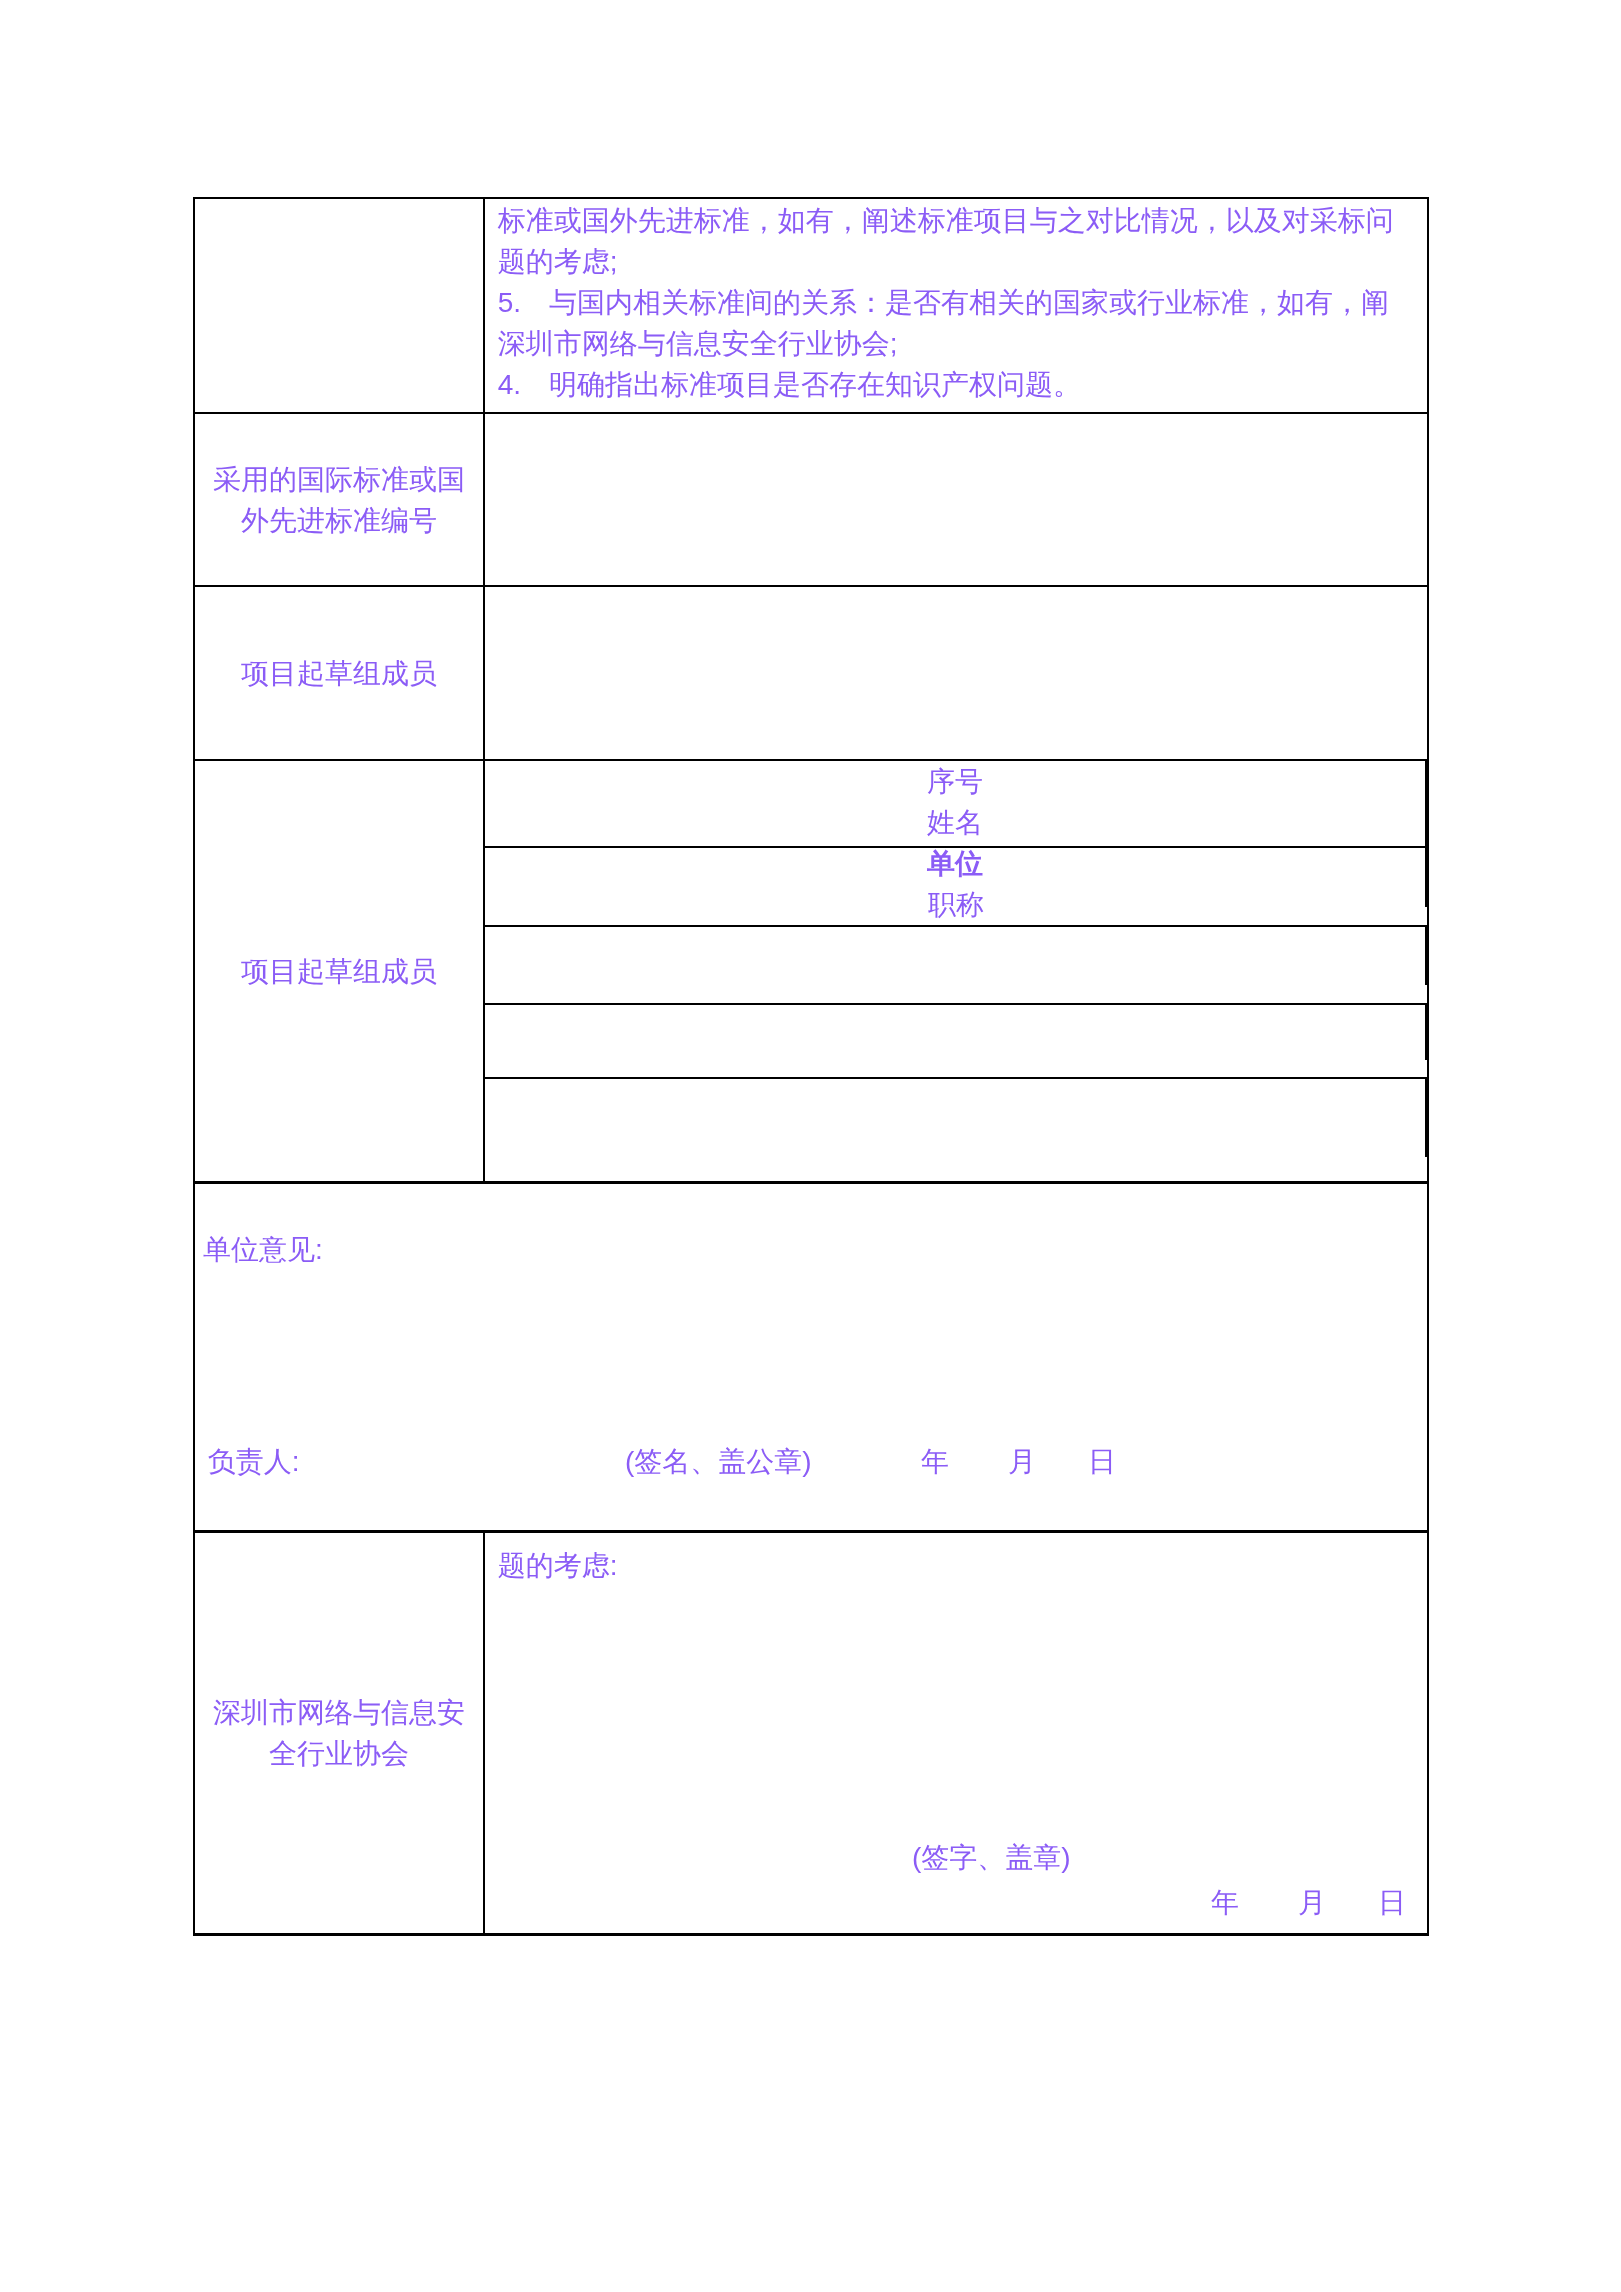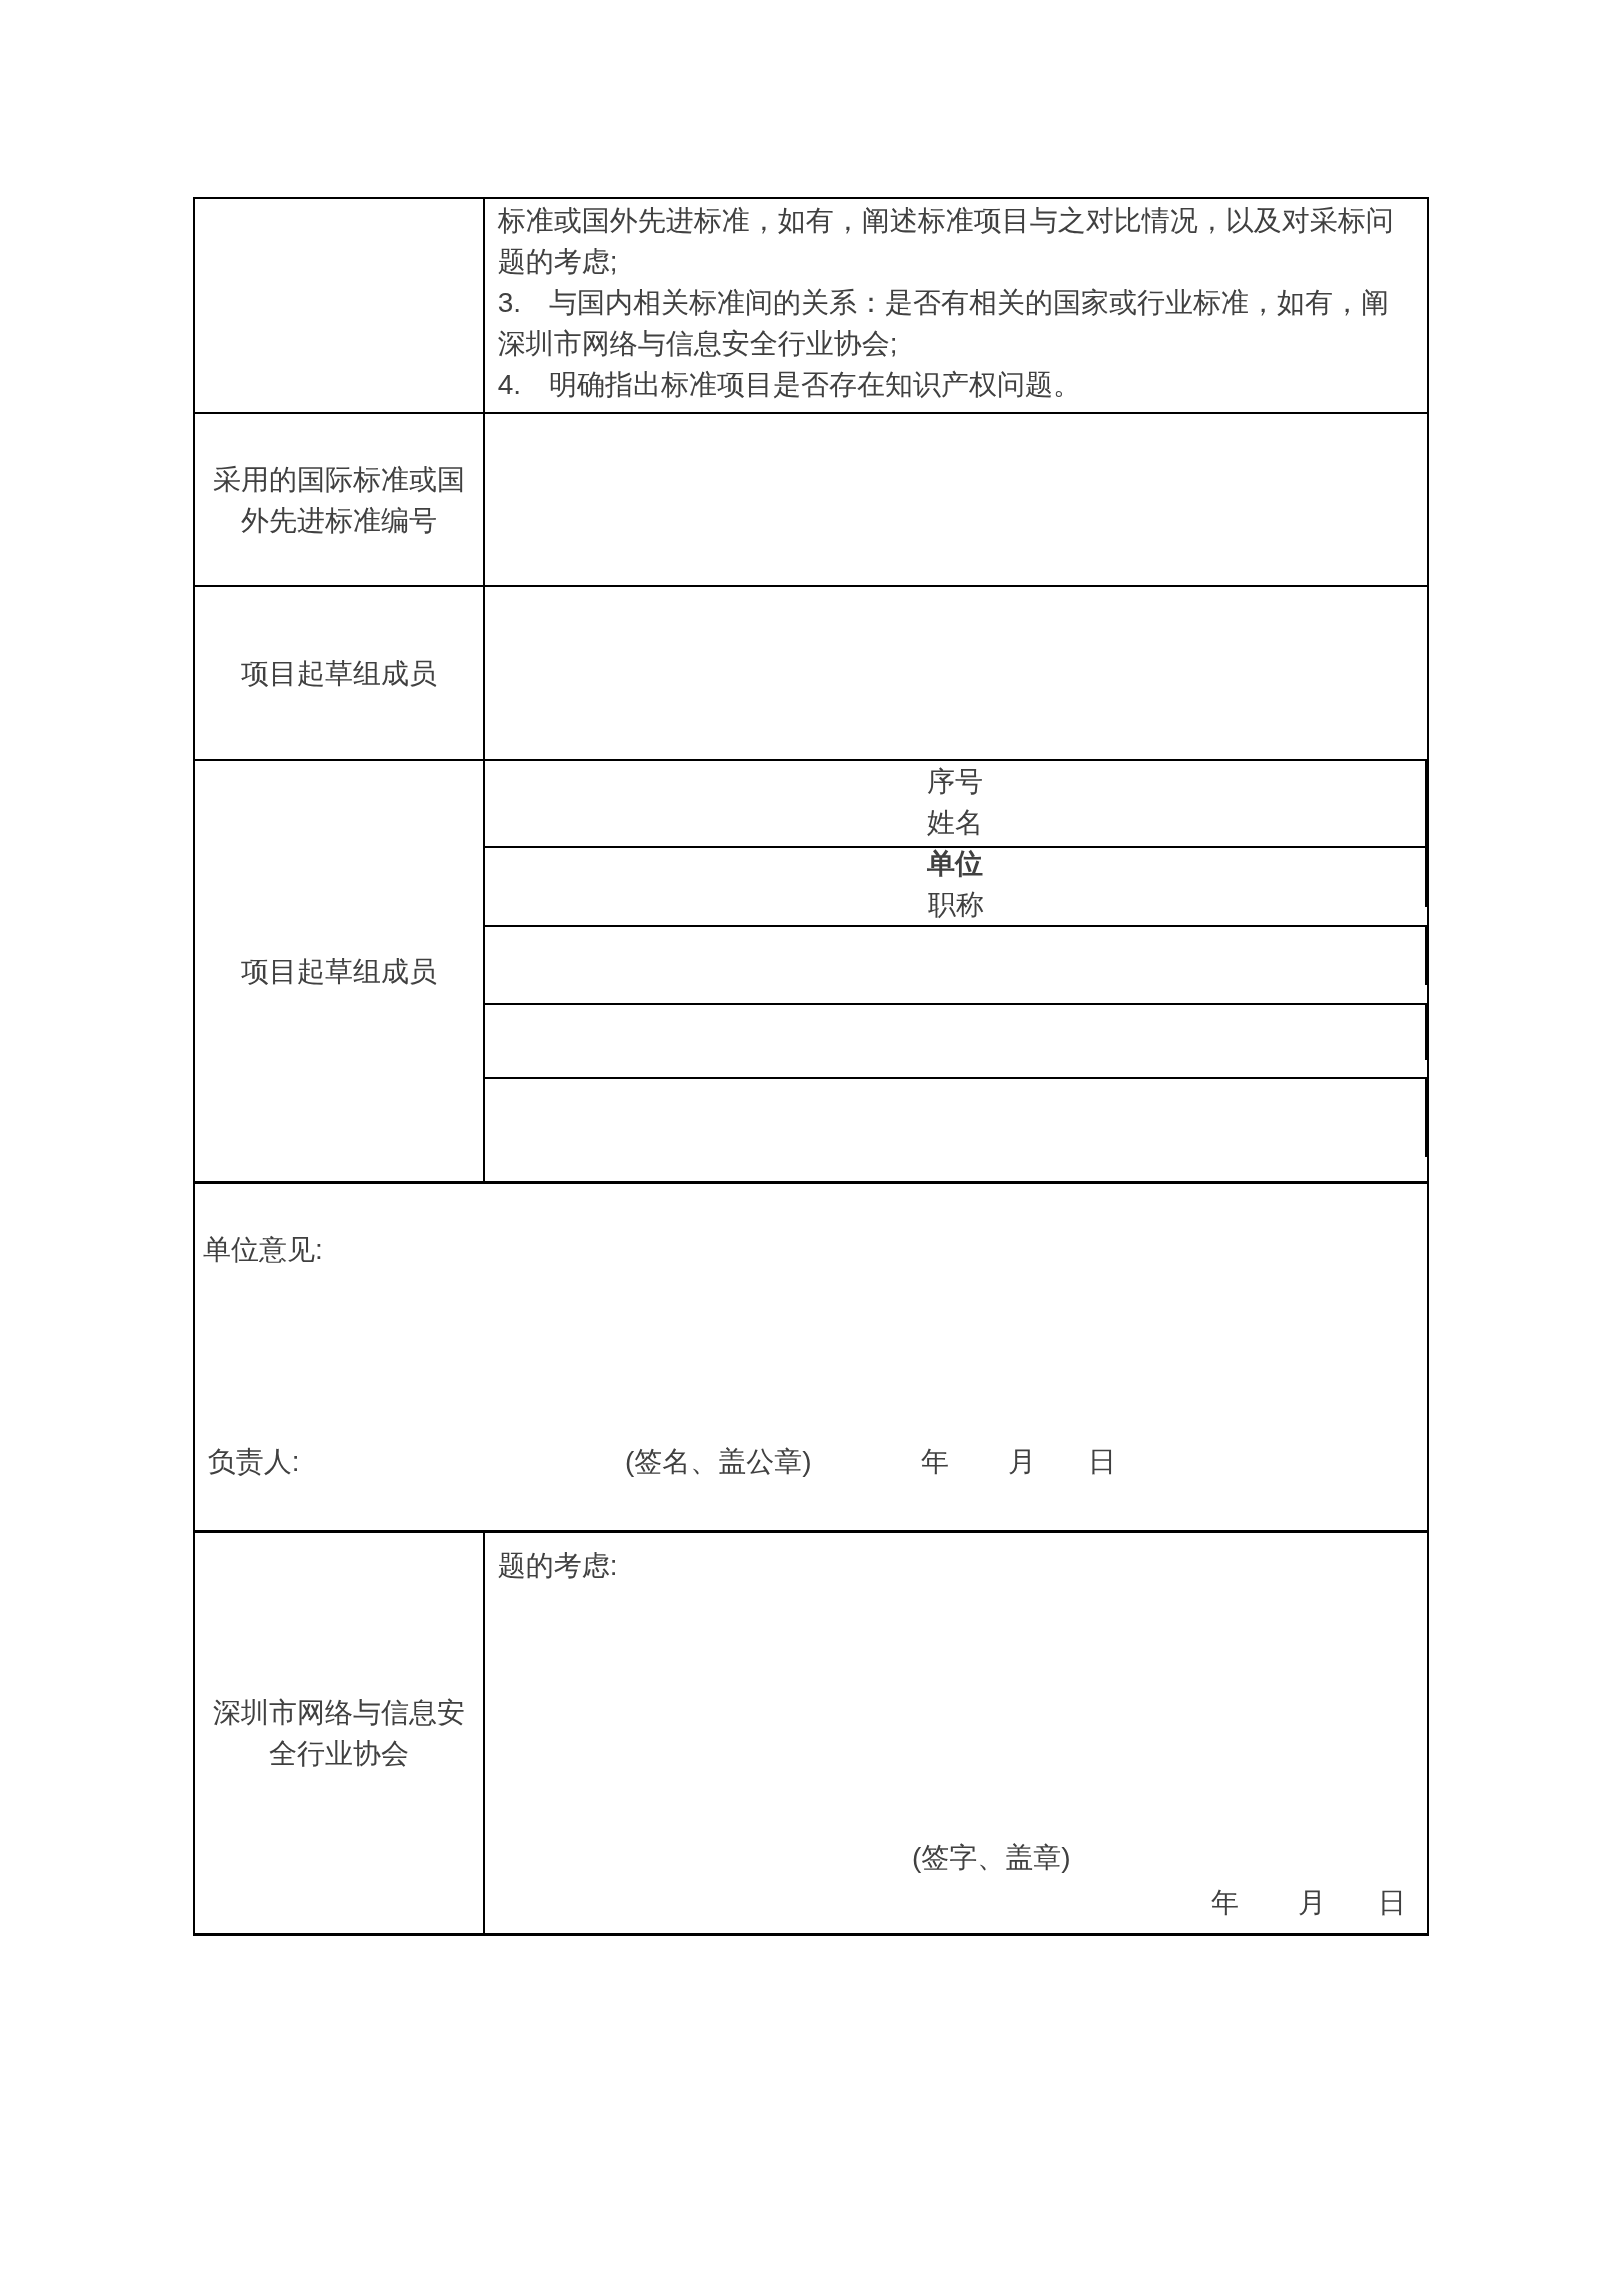--- a/index.html
+++ b/index.html
@@ -3,21 +3,21 @@
 <meta charset="utf-8">
 <style>
   * { margin: 0; padding: 0; box-sizing: border-box; }
   html, body { background: #ffffff; }
   .page {
     position: relative;
     width: 1621px;
     height: 2293px;
     background: #ffffff;
     font-family: "Liberation Sans", sans-serif;
-    color: #404040;
+    color: #8b5cf6;
     font-size: 28px;
   }
   .form-table {
     position: absolute;
     left: 193px;
     top: 197px;
     width: 1236px;
     height: 1739px;
     border: 2.9px solid #000000;
     border-bottom-width: 3.9px;
@@ -90,21 +90,21 @@
 <body>
 
 <div class="page">
   <div class="form-table">
 
     <div class="row row-continuation">
       <div class="label-cell"></div>
       <div class="content-cell cont-lines">
         <div class="text-line">标准或国外先进标准，如有，阐述标准项目与之对比情况，以及对采标问</div>
         <div class="text-line">题的考虑;</div>
-        <div class="text-line">3.　与国内相关标准间的关系：是否有相关的国家或行业标准，如有，阐</div>
+        <div class="text-line">5.　与国内相关标准间的关系：是否有相关的国家或行业标准，如有，阐</div>
         <div class="text-line">深圳市网络与信息安全行业协会;</div>
         <div class="text-line">4.　明确指出标准项目是否存在知识产权问题。</div>
       </div>
     </div>
 
     <div class="row row-standard">
       <div class="label-cell">采用的国际标准或国外先进标准编号</div>
       <div class="content-cell"></div>
     </div>
 

